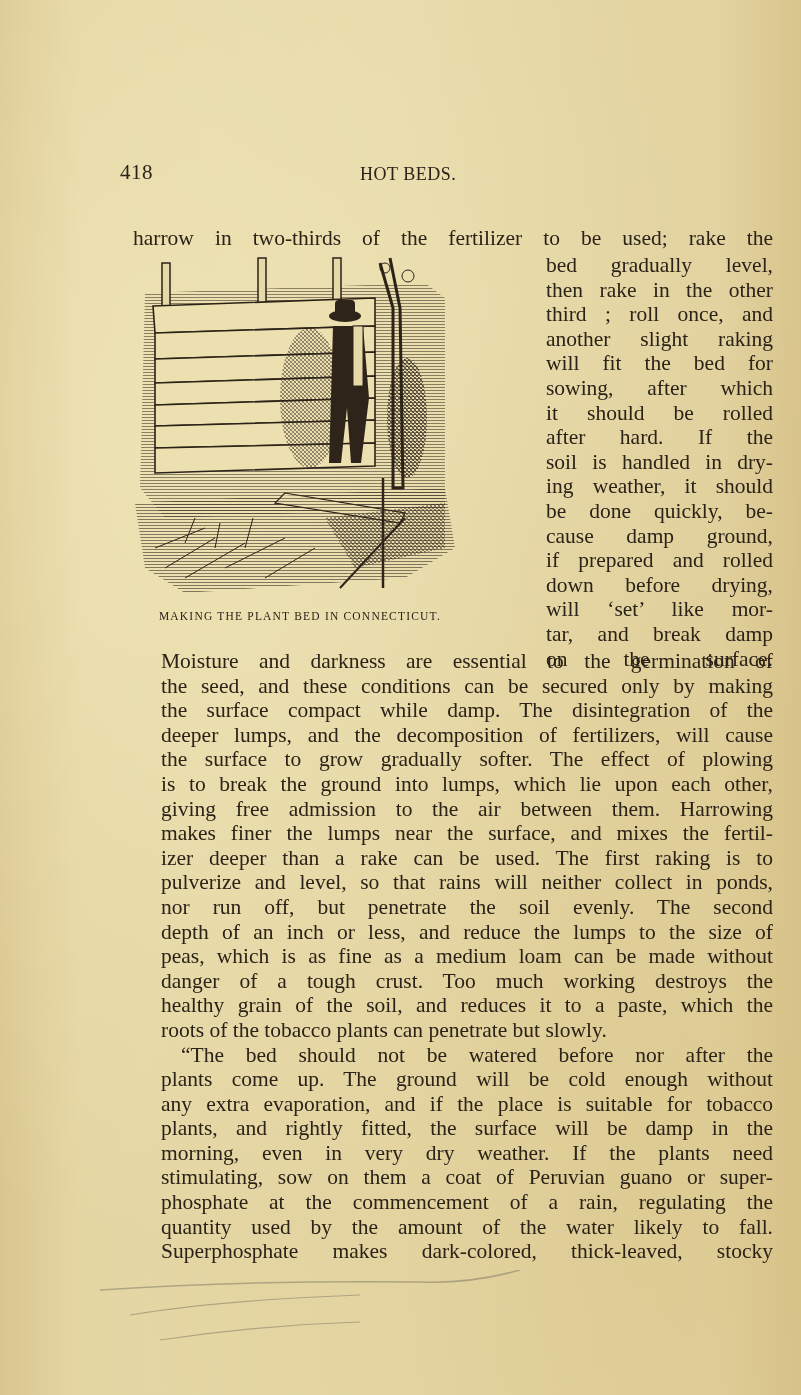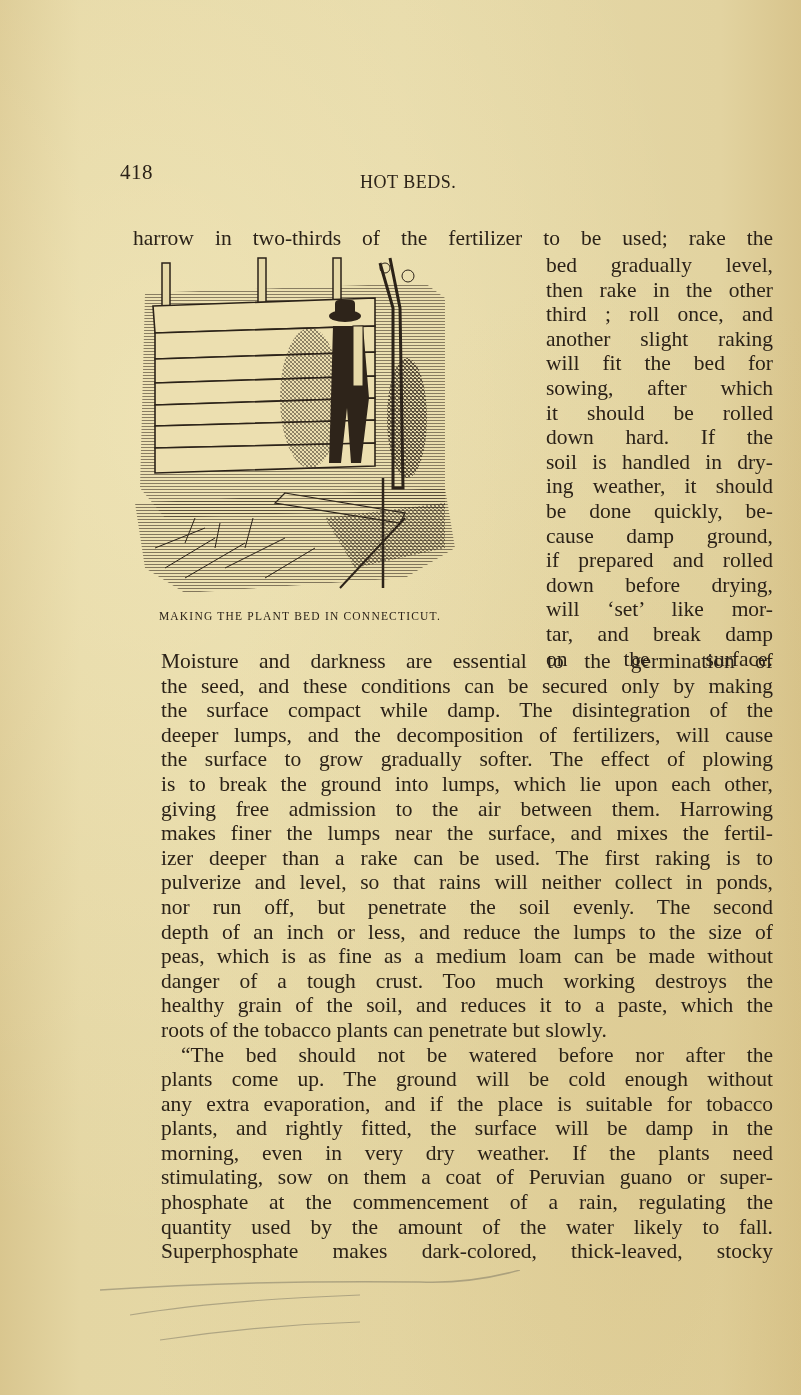--- a/index.html
+++ b/index.html
@@ -12,21 +12,21 @@
       linear-gradient(90deg, #d9c68f 0%, #e4d6a3 10%, #e6d9a8 50%, #e2d3a0 90%, #d8c48c 100%);
     font-family: "Liberation Serif", "DejaVu Serif", serif;
     color: #2b2218;
     position: relative;
   }
   .page { position: absolute; left: 0; top: 0; width: 704px; height: 1395px; }
   .running-head {
     position: absolute; left: 120px; top: 160px; width: 640px; height: 30px;
   }
   .page-number { position: absolute; left: 0; top: 0; font-size: 21px; letter-spacing: 0.5px; }
-  .running-title { position: absolute; left: 240px; top: 12px; font-size: 18px; letter-spacing: 0.5px; }
+  .running-title { position: absolute; left: 240px; top: 4px; font-size: 18px; letter-spacing: 0.5px; }
 
   .body-text { font-size: 21.5px; line-height: 24.6px; }
   .first-line {
     position: absolute; left: 133px; top: 226px; width: 640px;
     white-space: nowrap; text-align: justify; text-align-last: justify;
   }
   .wrap-col {
     position: absolute; left: 546px; top: 253px; width: 227px;
   }
   .wrap-col .ln { display: block; text-align: justify; text-align-last: justify; white-space: nowrap; height: 24.6px; }
@@ -118,21 +118,21 @@
   <div class="caption">MAKING THE PLANT BED IN CONNECTICUT.</div>
 
   <div class="body-text wrap-col">
     <span class="ln">bed gradually level,</span>
     <span class="ln">then rake in the other</span>
     <span class="ln">third ; roll once, and</span>
     <span class="ln">another slight raking</span>
     <span class="ln">will fit the bed for</span>
     <span class="ln">sowing, after which</span>
     <span class="ln">it should be rolled</span>
-    <span class="ln">down hard. If the</span>
+    <span class="ln">after hard. If the</span>
     <span class="ln">soil is handled in dry-</span>
     <span class="ln">ing weather, it should</span>
     <span class="ln">be done quickly, be-</span>
     <span class="ln">cause damp ground,</span>
     <span class="ln">if prepared and rolled</span>
     <span class="ln">down before drying,</span>
     <span class="ln">will ‘set’ like mor-</span>
     <span class="ln">tar, and break damp</span>
     <span class="ln">on the surface.</span>
   </div>

